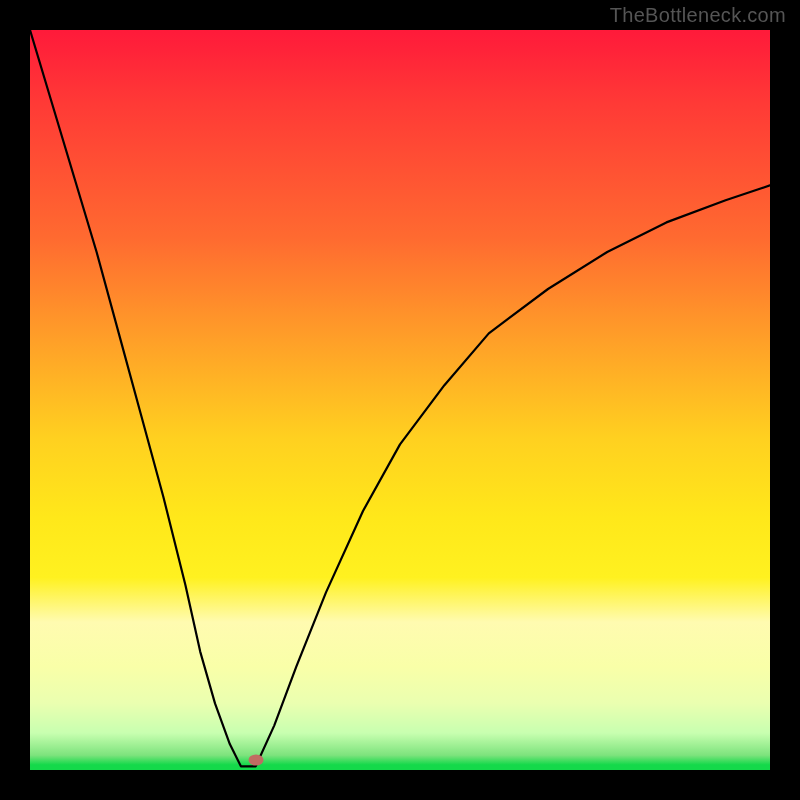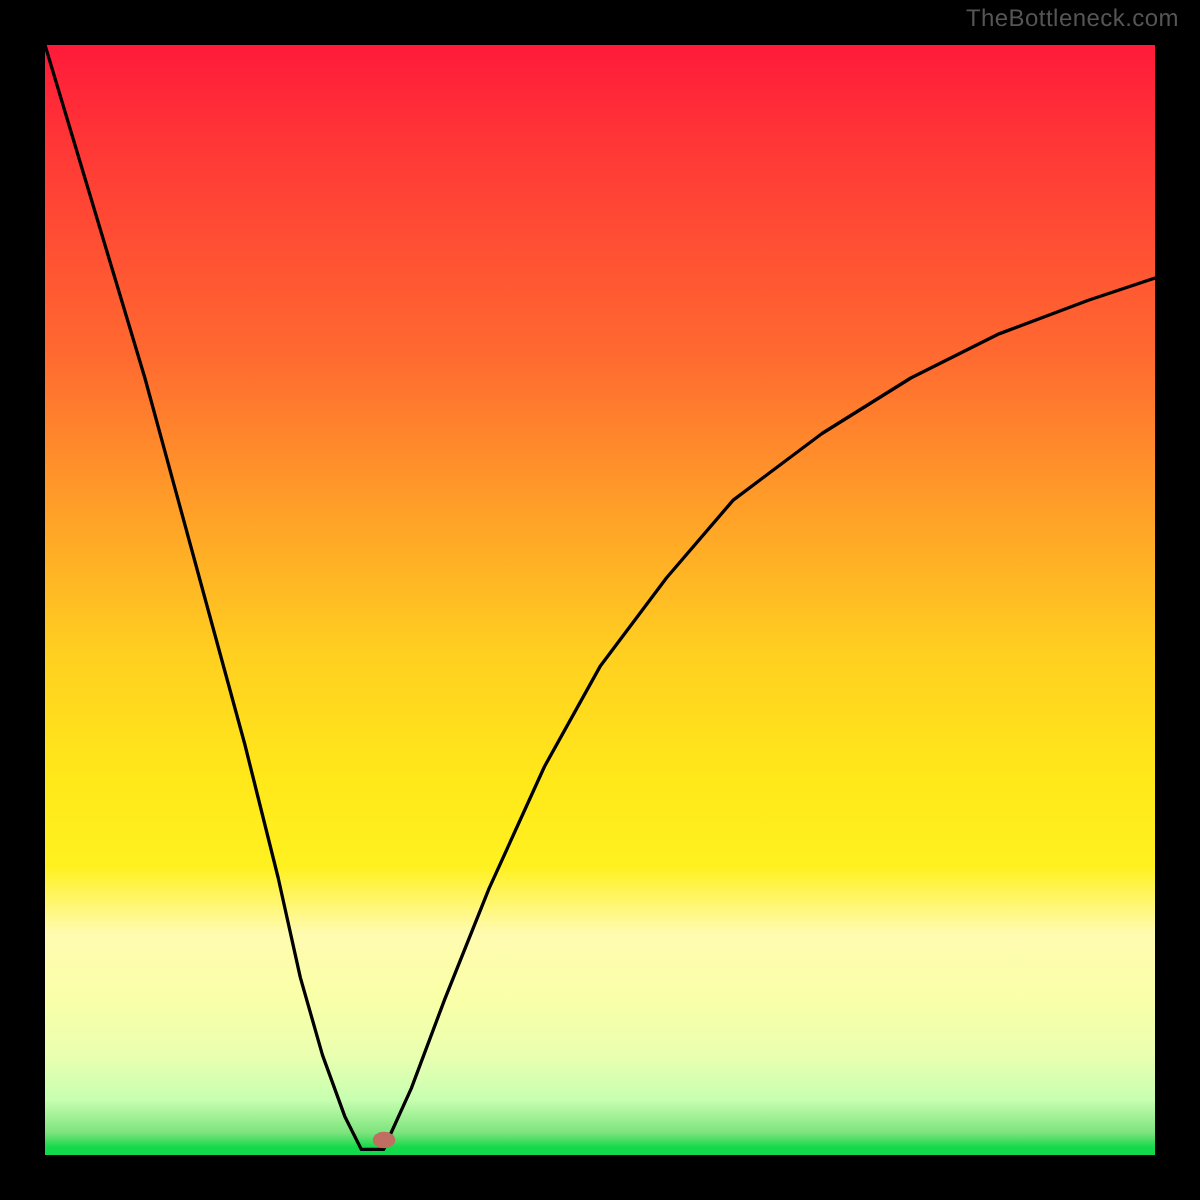--- a/index.html
+++ b/index.html
@@ -15,21 +15,21 @@
     position: relative;
     width: 800px;
     height: 800px;
     background: #000;
   }
   .watermark {
     position: absolute;
     top: 4px;
     right: 14px;
     color: #555;
-    font-size: 16px;
+    font-size: 20px;
     font-weight: 500;
     letter-spacing: 0.3px;
     z-index: 10;
   }
   .plot-area {
     position: absolute;
     left: 30px;
     top: 30px;
     width: 740px;
     height: 740px;

